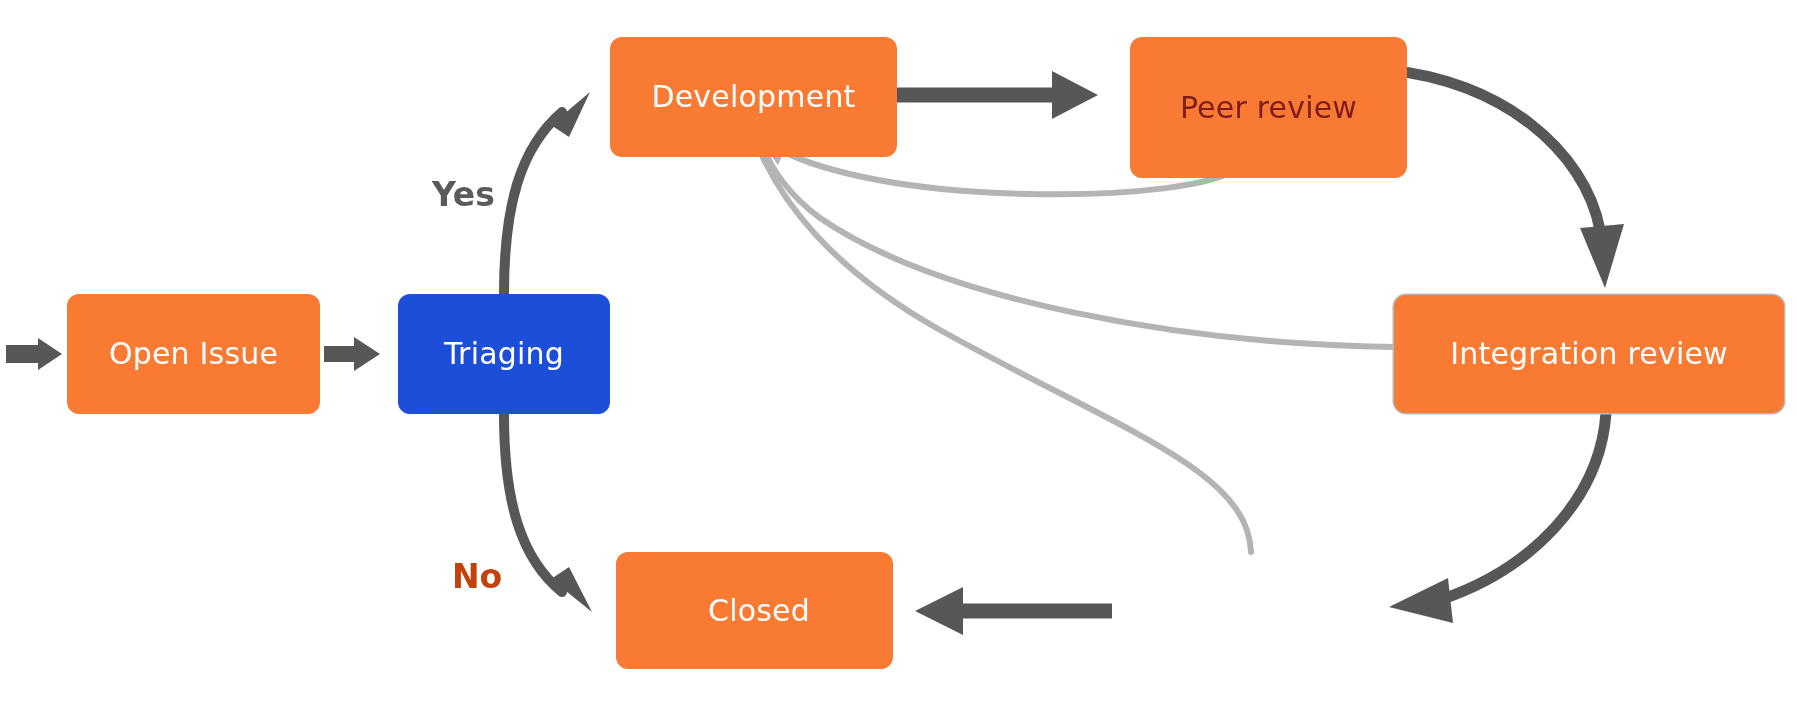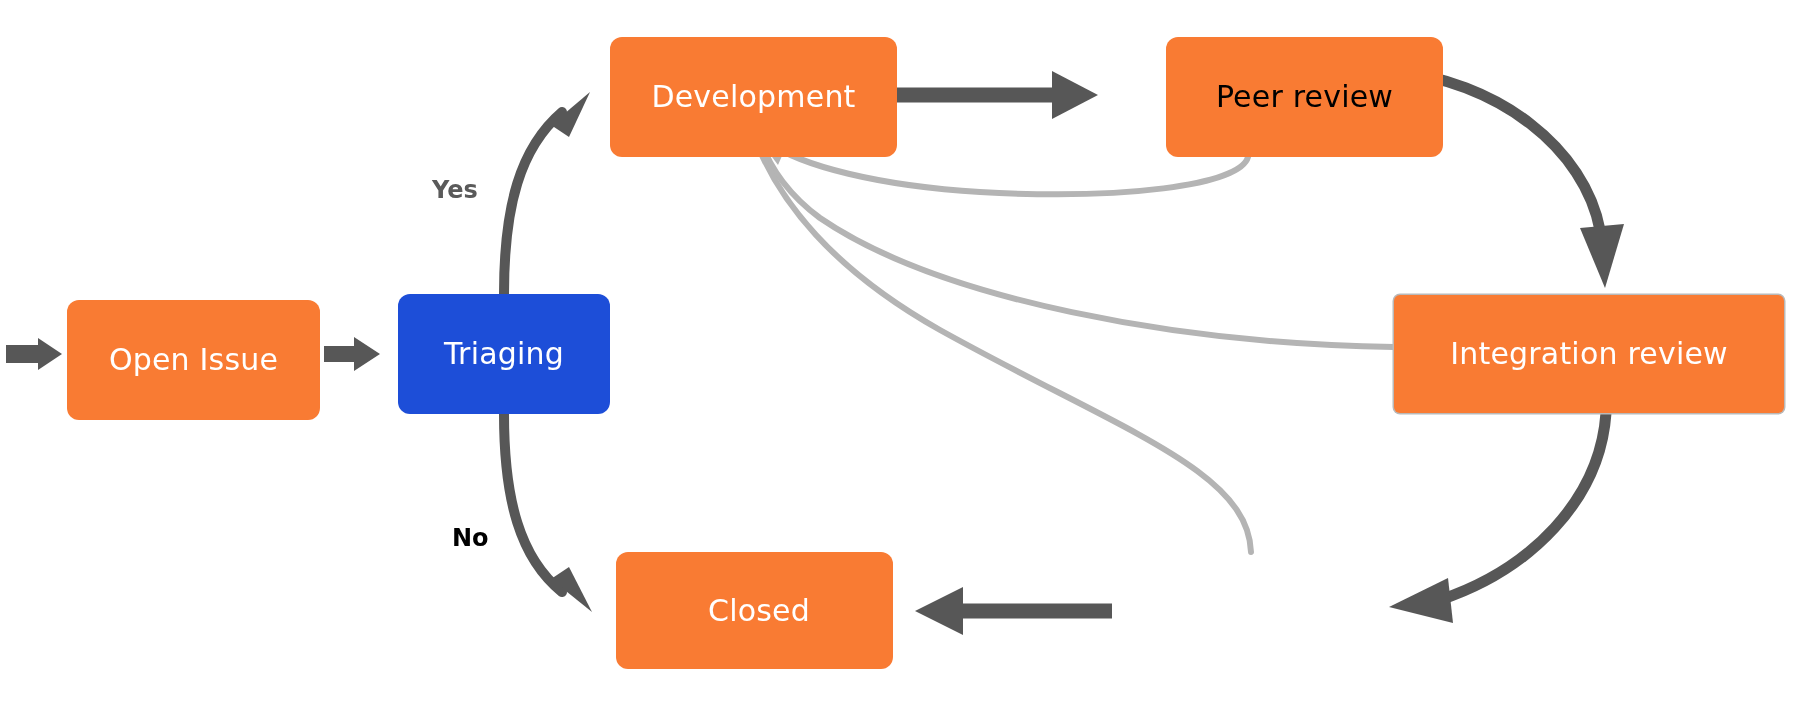--- a/index.html
+++ b/index.html
@@ -38,25 +38,24 @@
     letter-spacing: 0.2px;
     line-height: 1;
     white-space: nowrap;
     z-index: 3;
   }
   .node-label {
     pointer-events: none;
   }
   .node.has-shadow {
     box-shadow: 0 0 0 1.5px #b9b9b9;
-    border-radius: 6px;
   }
   .edge-label {
     position: absolute;
-    font-size: 24px;
+    font-size: 33px;
     font-weight: 700;
     color: #5a5a5a;
     z-index: 4;
     white-space: nowrap;
     line-height: 1;
     text-align: center;
   }
 </style>
 </head>
 <body>
@@ -116,42 +115,42 @@
     <g>
       <path d="M 1251 552 C 1248 470 1120 430 940 330 C 830 268 780 200 758 146" fill="none" stroke="#b4b4b4" stroke-width="6" stroke-linecap="round"></path>
     </g>
 
     <g>
       <path d="M 752 130 L 778 165 L 789 140 Z" fill="#b4b4b4"></path>
       <path d="M 752 130 L 789 140 L 772 118 Z" fill="#b4b4b4"></path>
     </g>
   </svg>
 
-  <div class="node" id="node-open-issue" style="left: 67px; top: 294px; width: 253px; height: 120px; background: rgb(249, 123, 51); color: rgb(255, 255, 255); margin-top: 6px;">
+  <div class="node" id="node-open-issue" style="left: 67px; top: 294px; width: 253px; height: 120px; background: rgb(249, 123, 51); color: rgb(255, 255, 255);">
     <span class="node-label">Open Issue</span>
   </div>
 
   <div class="node" id="node-triaging" style="left: 398px; top: 294px; width: 212px; height: 120px; background: #1d4ed8; color: rgb(255, 255, 255);">
     <span class="node-label">Triaging</span>
   </div>
 
   <div class="node" id="node-development" style="left: 610px; top: 37px; width: 287px; height: 120px; background: rgb(249, 123, 51); color: rgb(255, 255, 255);">
     <span class="node-label">Development</span>
   </div>
 
-  <div class="node" id="node-peer-review" style="left: 1166px; top: 37px; width: 277px; height: 120px; background: rgb(249, 123, 51); color: #000000;">
+  <div class="node" id="node-peer-review" style="left: 1130px; top: 37px; width: 277px; height: 141px; background: rgb(249, 123, 51); color: #7f1d1d;">
     <span class="node-label">Peer review</span>
   </div>
 
   <div class="node has-shadow" id="node-integration-review" style="left: 1394px; top: 295px; width: 390px; height: 118px; background: rgb(249, 123, 51); color: rgb(255, 255, 255);">
     <span class="node-label">Integration review</span>
   </div>
 
   <div class="node" id="node-closed" style="left: 616px; top: 552px; width: 277px; height: 117px; background: rgb(249, 123, 51); color: rgb(255, 255, 255); padding-left: 9px;">
     <span class="node-label">Closed</span>
   </div>
 
 
   <div class="edge-label" id="label-yes" style="left: 432px; top: 178px; color: rgb(90, 90, 90);">Yes</div>
 
-  <div class="edge-label" id="label-no" style="left: 452px; top: 526px; color: #000000;">No</div>
+  <div class="edge-label" id="label-no" style="left: 452px; top: 560px; color: #c2410c;">No</div>
 
 </div>
 
 </body></html>

